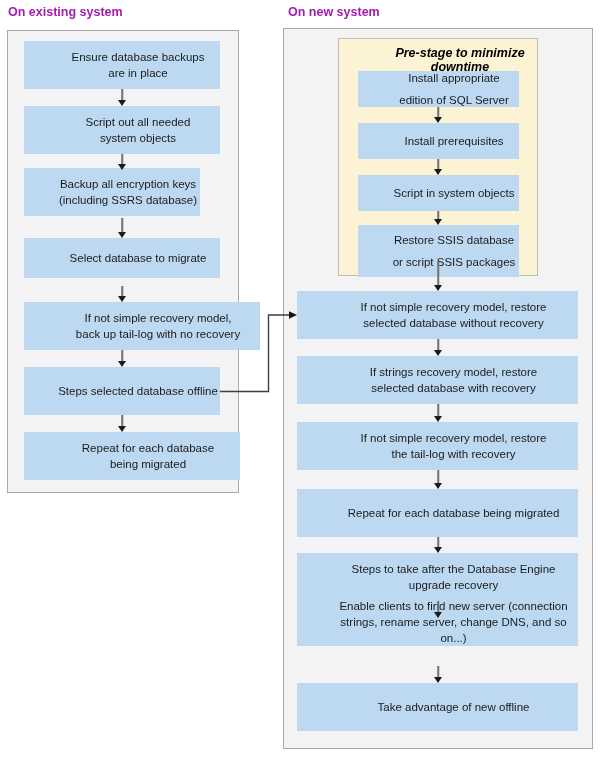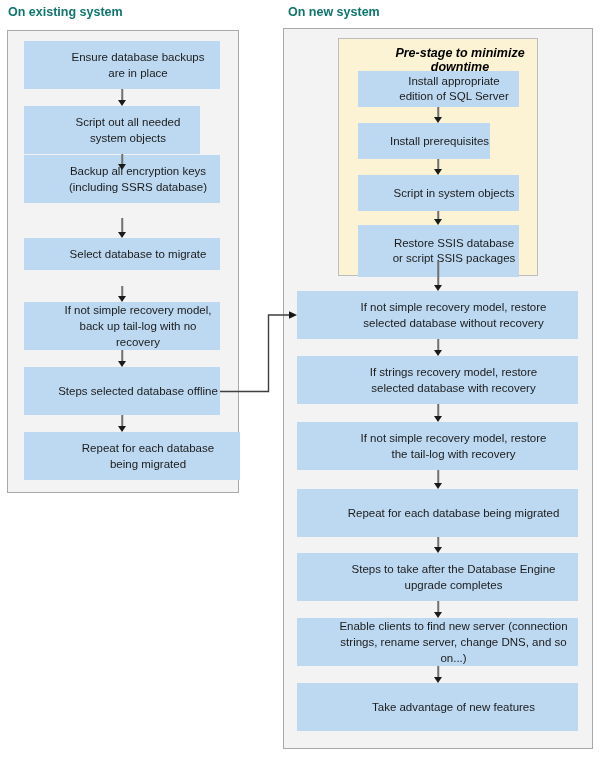--- a/index.html
+++ b/index.html
@@ -19,21 +19,21 @@
     background:#FFFFFF;
     font-family:"Liberation Sans","DejaVu Sans",sans-serif;
     color:var(--text);
     overflow:hidden;
   }
   .col-title{
     position:absolute;
     top:5px;
     font-size:12.5px;
     font-weight:700;
-    color:#0f766e;
+    color:#a21caf;
     white-space:nowrap;
   }
   .panel{
     position:absolute;
     background:var(--panel-gray);
     border:1px solid var(--panel-border);
   }
   .box{
     position:absolute;
     background:var(--box-blue);
@@ -58,21 +58,21 @@
     right:0;
     top:7px;
     text-align:center;
     font-size:12.5px;
     font-weight:700;
     font-style:italic;
     color:#000;
     padding-left:44px;
   }
   .inner-box{
-    line-height:15px;
+    line-height:22px;
   }
   .varrow{
     position:absolute;
     width:9px;
   }
   .varrow .line{
     position:absolute;
     left:50%;
     transform:translateX(-50%);
     top:0;
@@ -103,26 +103,26 @@
 </head>
 <body>
 
 <div class="col-title" style="left:8px">On existing system</div>
 <div class="col-title" style="left:288px">On new system</div>
 
 <div class="panel" style="left:7px;top:30px;width:232px;height:463px"></div>
 
 <div class="box" style="left:24px;top:41px;width:196px;height:48px">Ensure database backups
 are in place</div>
-<div class="box" style="left:24px;top:106px;width:176px;height:48px">Script out all needed
+<div class="box" style="left:24px;top:106px;width:196px;height:48px">Script out all needed
 system objects</div>
-<div class="box" style="left:24px;top:155px;width:196px;height:48px">Backup all encryption keys
+<div class="box" style="left:24px;top:168px;width:176px;height:48px">Backup all encryption keys
 (including SSRS database)</div>
-<div class="box" style="left:24px;top:238px;width:196px;height:32px">Select database to migrate</div>
-<div class="box" style="left:24px;top:302px;width:196px;height:48px">If not simple recovery model,
+<div class="box" style="left:24px;top:238px;width:196px;height:40px">Select database to migrate</div>
+<div class="box" style="left:24px;top:302px;width:236px;height:48px">If not simple recovery model,
 back up tail-log with no recovery</div>
 <div class="box" style="left:24px;top:367px;width:196px;height:48px">Steps selected database offline</div>
 <div class="box" style="left:24px;top:432px;width:216px;height:48px">Repeat for each database
 being migrated</div>
 
 <div class="varrow" style="left:117.5px;top:89px;height:17px">
     <span class="line"></span>
     <span class="head"></span>
   </div>
 <div class="varrow" style="left:117.5px;top:154px;height:16px">
@@ -147,21 +147,21 @@
   </div>
 
 <div class="panel" style="left:283px;top:28px;width:310px;height:721px"></div>
 
 <div class="prestage" style="left:338px;top:38px;width:200px;height:238px">
   <div class="prestage-title">Pre-stage to minimize downtime</div>
 </div>
 
 <div class="box inner-box" style="left:357.5px;top:71px;width:161px;height:36px">Install appropriate
 edition of SQL Server</div>
-<div class="box inner-box" style="left:357.5px;top:123px;width:132px;height:36px">Install prerequisites</div>
+<div class="box inner-box" style="left:357.5px;top:123px;width:161px;height:36px">Install prerequisites</div>
 <div class="box inner-box" style="left:357.5px;top:175px;width:161px;height:36px">Script in system objects</div>
 <div class="box inner-box" style="left:357.5px;top:225px;width:161px;height:52px">Restore SSIS database
 or script SSIS packages</div>
 
 <div class="varrow" style="left:433.5px;top:107px;height:16px">
     <span class="line"></span>
     <span class="head"></span>
   </div>
 <div class="varrow" style="left:433.5px;top:159px;height:16px">
     <span class="line"></span>
@@ -177,24 +177,24 @@
   </div>
 
 <div class="box" style="left:297px;top:291px;width:281px;height:48px">If not simple recovery model, restore
 selected database without recovery</div>
 <div class="box" style="left:297px;top:356px;width:281px;height:48px">If strings recovery model, restore
 selected database with recovery</div>
 <div class="box" style="left:297px;top:422px;width:281px;height:48px">If not simple recovery model, restore
 the tail-log with recovery</div>
 <div class="box" style="left:297px;top:489px;width:281px;height:48px">Repeat for each database being migrated</div>
 <div class="box" style="left:297px;top:553px;width:281px;height:48px">Steps to take after the Database Engine
-upgrade completes</div>
-<div class="box" style="left:297px;top:618px;width:281px;height:48px">Enable clients to find new server (connection
+upgrade recovery</div>
+<div class="box" style="left:297px;top:598px;width:281px;height:48px">Enable clients to find new server (connection
 strings, rename server, change DNS, and so on...)</div>
-<div class="box" style="left:297px;top:683px;width:281px;height:48px">Take advantage of new features</div>
+<div class="box" style="left:297px;top:683px;width:281px;height:48px">Take advantage of new offline</div>
 
 <div class="varrow" style="left:433.5px;top:339px;height:17px">
     <span class="line"></span>
     <span class="head"></span>
   </div>
 <div class="varrow" style="left:433.5px;top:404px;height:18px">
     <span class="line"></span>
     <span class="head"></span>
   </div>
 <div class="varrow" style="left:433.5px;top:470px;height:19px">

